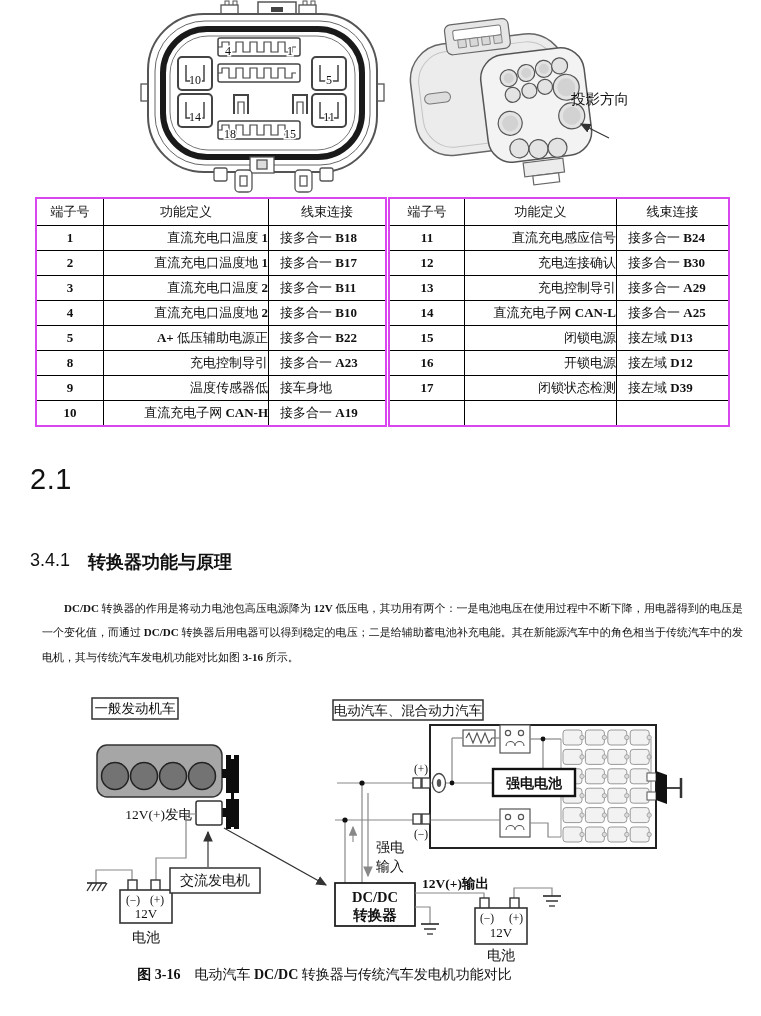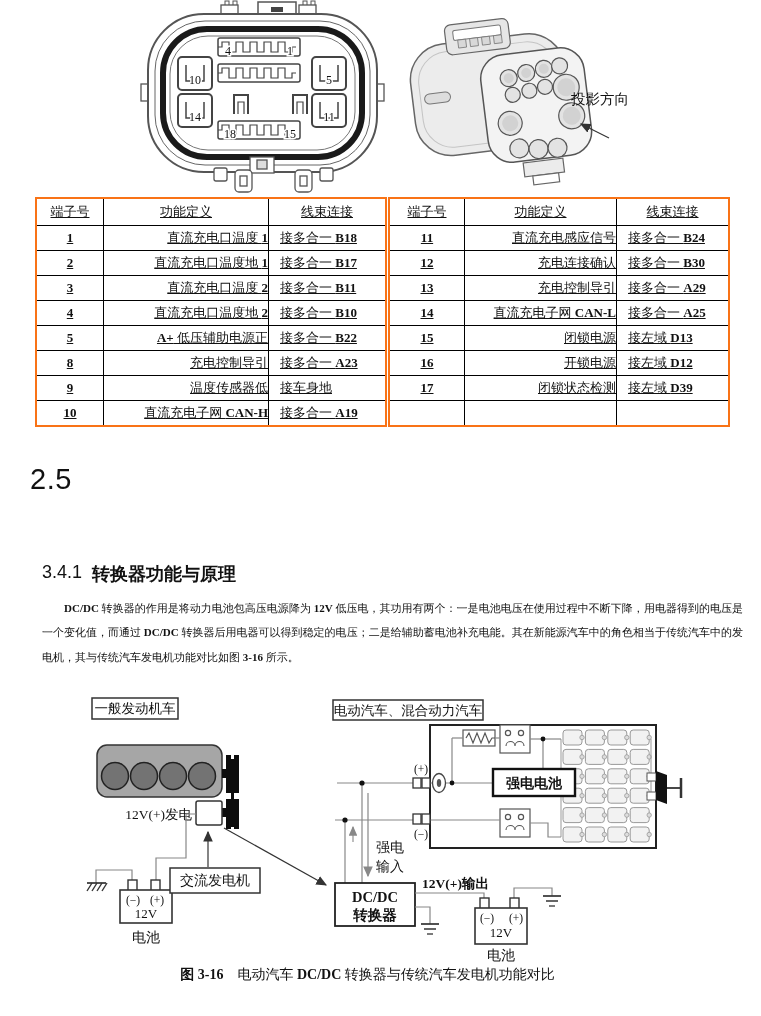--- a/index.html
+++ b/index.html
@@ -6,39 +6,39 @@
   .page{position:relative;width:761px;height:1016px;background:#fff;overflow:hidden;
         font-family:"Liberation Serif","DejaVu Serif",serif;color:#111;}
   svg{position:absolute;overflow:visible;}
   svg text{font-family:"Liberation Serif","DejaVu Serif",serif;fill:#111;}
   svg text.halo{stroke:#fff;stroke-width:3px;paint-order:stroke;}
   
   table.pinout{position:absolute;border-collapse:collapse;table-layout:fixed;
                font-size:13px;line-height:1.15;}
   table.pinout th,table.pinout td{border:1px solid #000;padding:0;height:24px;vertical-align:middle;}
   table.pinout th{font-weight:normal;text-align:center;height:26px;}
-  table.pinout{border:2px solid #f97316;text-decoration:underline;}
+  table.pinout{border:2px solid #d946ef;}
   table.pinout td:nth-child(1){text-align:center;}
   table.pinout td:nth-child(2){text-align:right;padding-left:14px;}
   table.pinout td:nth-child(3){text-align:left;padding-left:11px;margin-top:28px;}
   .tblL{left:35px;top:197px;width:350px;}
   .tblL th:nth-child(1){width:66px;} .tblL th:nth-child(2){width:164px;} .tblL th:nth-child(3){width:116px;}
   .tblR{left:388px;top:197px;width:340px;}
   .tblR th:nth-child(1){width:74px;} .tblR th:nth-child(2){width:151px;} .tblR th:nth-child(3){width:111px;}
   b{font-weight:bold;}
   .note{position:absolute;left:38px;top:428px;font-size:12.5px;}
   h1.sec{position:absolute;left:30px;top:463px;margin:0;font-family:"Liberation Sans","DejaVu Sans",sans-serif;
          font-size:29px;font-weight:normal;display:flex;gap:24px;letter-spacing:.5px;}
   h1.sec b{font-weight:700;}
-  h2.sub{position:absolute;left:30px;top:550px;margin:12px;font-family:"Liberation Sans","DejaVu Sans",sans-serif;
-         font-size:18px;font-weight:normal;display:flex;gap:10px;}
+  h2.sub{position:absolute;left:30px;top:550px;margin:0;font-family:"Liberation Sans","DejaVu Sans",sans-serif;
+         font-size:18px;font-weight:normal;display:flex;gap:18px;}
   h2.sub b{font-weight:700;}
   p.body{position:absolute;left:30px;top:584px;width:701px;margin:12px;font-size:11px;line-height:24.4px;
          text-align:justify;text-indent:2em;}
-  .caption{position:absolute;left:0;top:966px;width:649px;text-align:center;font-size:14px;padding-left:43px;}
+  .caption{position:absolute;left:0;top:966px;width:649px;text-align:center;font-size:14px;}
 </style>
 </head>
 <body>
 
 <div class="page">
 
   <svg style="left:140px;top:0;" width="245" height="196" viewBox="0 0 245 196">
     <defs>
       <g id="comb">
         <rect x="0" y="0" width="82" height="18" rx="2" fill="#fff" stroke="#444" stroke-width="1.5"></rect>
@@ -256,21 +256,21 @@
         </tr>
         <tr>
           <td></td>
           <td></td>
           <td></td>
         </tr>
       </tbody>
     </table>
 
   <h1 class="sec">
-    <span>2.5</span>
+    <span>2.1</span>
   </h1>
   <h2 class="sub">
     <span>3.4.1</span>
     <span><b>转换器功能与原理</b></span>
   </h2>
 
   <p class="body"><b>DC/DC</b><span> 转换器的作用是将动力电池包高压电源降为 </span><b>12V</b><span> 低压电，其功用有两个：一是电池电压在使用过程中不断下降，用电器得到的电压是一个变化值，而通过 </span><b>DC/DC</b><span> 转换器后用电器可以得到稳定的电压；二是给辅助蓄电池补充电能。其在新能源汽车中的角色相当于传统汽车中的发电机，其与传统汽车发电机功能对比如图 </span><b>3-16</b><span> 所示。</span></p>
 
   <svg style="left:0;top:697px;" width="761" height="275" viewBox="0 0 761 275">
     <defs>

